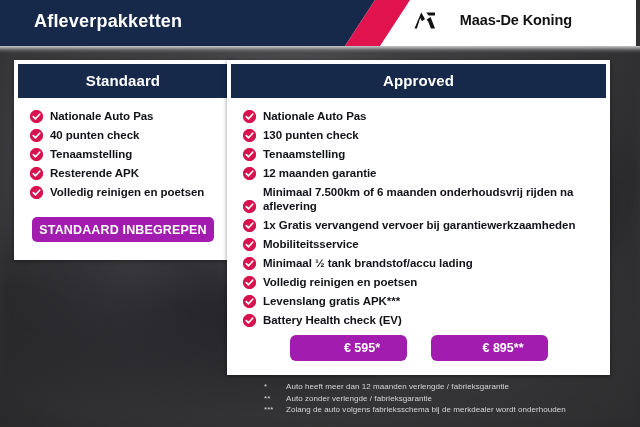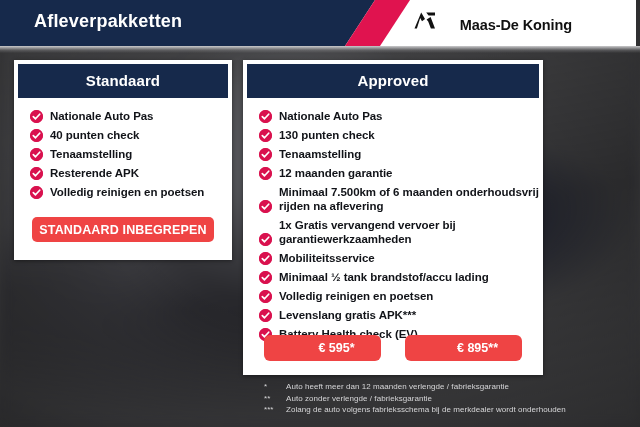--- a/index.html
+++ b/index.html
@@ -69,21 +69,21 @@
     color: #ffffff;
     font-size: 18px;
     font-weight: bold;
     letter-spacing: 0.2px;
     white-space: nowrap;
   }
   .brand {
     position: absolute;
     right: 64px; top: 12px;
     display: flex;
-    align-items: flex-end;
+    align-items: flex-start;
     gap: 24px;
   }
   .brand-mark {
     display: block;
   }
   .brand-name {
     color: #111111;
     font-size: 14.5px;
     font-weight: bold;
     letter-spacing: -0.1px;
@@ -114,22 +114,22 @@
   .card-left {
     left: 14px; top: 60px;
     width: 218px; height: 200px;
   }
   .card-left .card-head {
     height: 34px;
     line-height: 34px;
     margin: 4px 4px 0 4px;
   }
   .card-right {
-    left: 243px; top: 60px;
-    width: 300px; height: 315px;
+    left: 227px; top: 60px;
+    width: 383px; height: 315px;
   }
   .card-right .card-head {
     height: 34px;
     line-height: 34px;
     margin: 4px 4px 0 4px;
   }
 
   
   .feature-list {
     list-style: none;
@@ -157,21 +157,21 @@
   .feature-text {
     color: #111318;
     font-size: 11.5px;
     font-weight: bold;
     line-height: 14px;
     letter-spacing: -0.05px;
   }
 
   
   .btn-pink {
-    background: #ef4444;
+    background: #a21caf;
     color: #ffffff;
     border: 0;
     border-radius: 5px;
     font-family: "Liberation Sans", sans-serif;
     font-weight: bold;
     text-align: center;
     cursor: pointer;
     white-space: nowrap;
   }
   .btn-standard {

